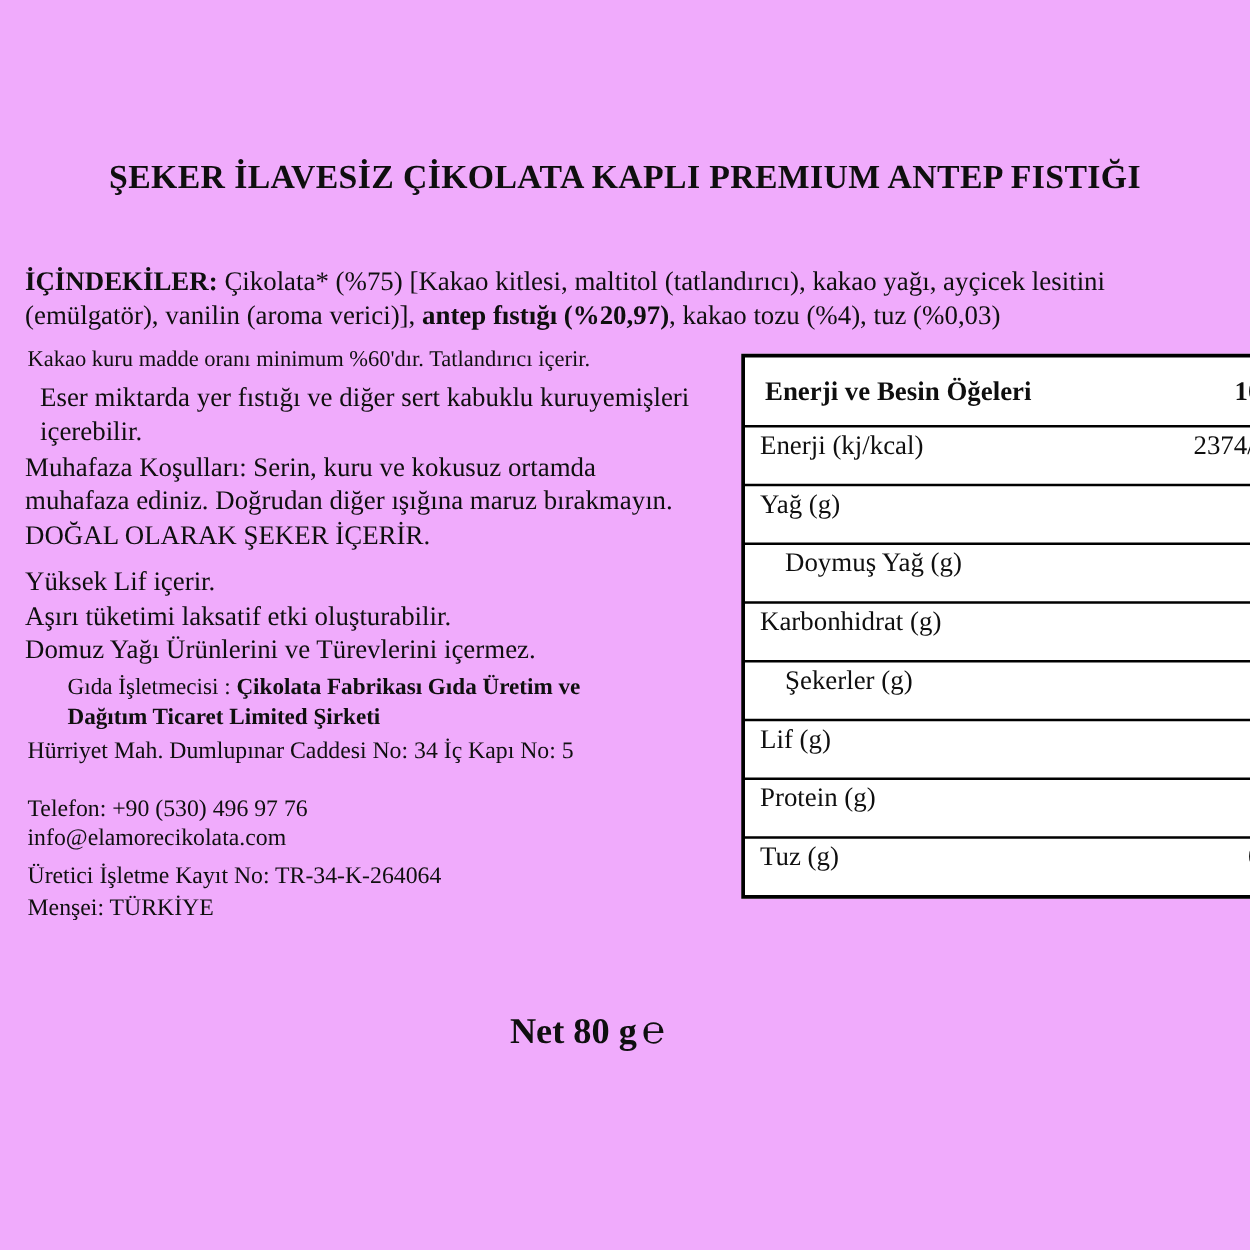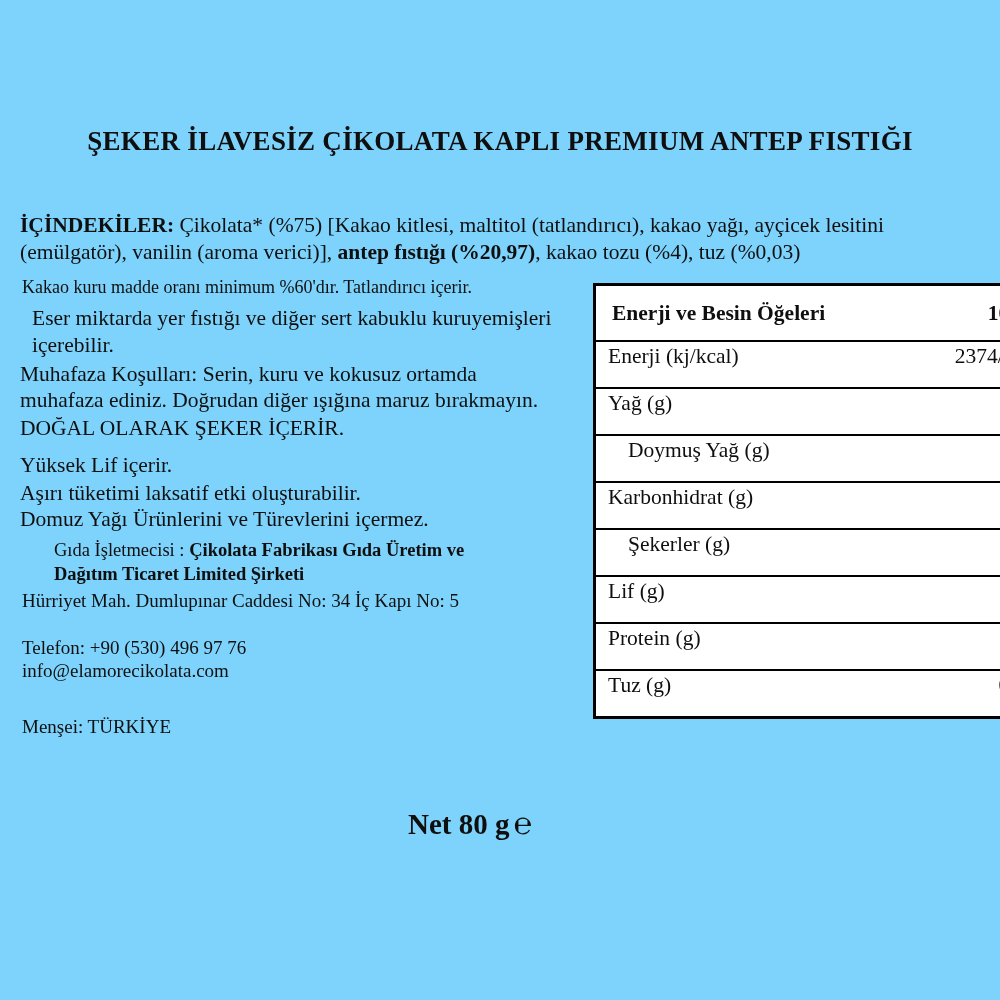--- a/index.html
+++ b/index.html
@@ -1,17 +1,17 @@
 <!DOCTYPE html>
 <html><head>
 <meta charset="utf-8">
 <style>
   html,body { margin:0; padding:0; background:#fff; }
   .page {
-    position:relative; width:1000px; height:1000px; background:#7dd3fc;
+    position:relative; width:1000px; height:1000px; background:#f0abfc;
     font-family:"Liberation Serif","DejaVu Serif",serif; color:#0f0f0f;
     overflow:hidden;
   }
   .abs { position:absolute; margin:0; }
   .b { font-weight:bold; }
 
   .title {
     top:124px; left:0; width:1000px; text-align:center;
     font-size:27px; font-weight:bold; letter-spacing:0.3px; line-height:34px;
   }
@@ -73,20 +73,21 @@
   <p class="abs sugar-note">DOĞAL OLARAK ŞEKER İÇERİR.</p>
   <p class="abs fiber-note">Yüksek Lif içerir.</p>
   <p class="abs pork-note">Domuz Yağı Ürünlerini ve Türevlerini içermez.</p>
   <p class="abs lax-note">Aşırı tüketimi laksatif etki oluşturabilir.</p>
 
   <p class="abs operator"><span>Gıda İşletmecisi : </span><span class="b">Çikolata Fabrikası Gıda Üretim ve</span><br><span class="b">Dağıtım Ticaret Limited Şirketi</span></p>
 
   <p class="abs addr1">Hürriyet Mah. Dumlupınar Caddesi No: 34 İç Kapı No: 5</p>
   <p class="abs phone">Telefon: +90 (530) 496 97 76</p>
   <p class="abs email">info@elamorecikolata.com</p>
+  <p class="abs reg">Üretici İşletme Kayıt No: TR-34-K-264064</p>
   <p class="abs origin">Menşei: TÜRKİYE</p>
 
   <div class="nt">
     <div class="nt-header">
       <span class="nt-label">Enerji ve Besin Öğeleri</span>
       <span class="nt-value">100 g</span>
     </div>
     <div class="nt-row">
       <span class="nt-label">Enerji (kj/kcal)</span>
       <span class="nt-value">2374/568</span>

